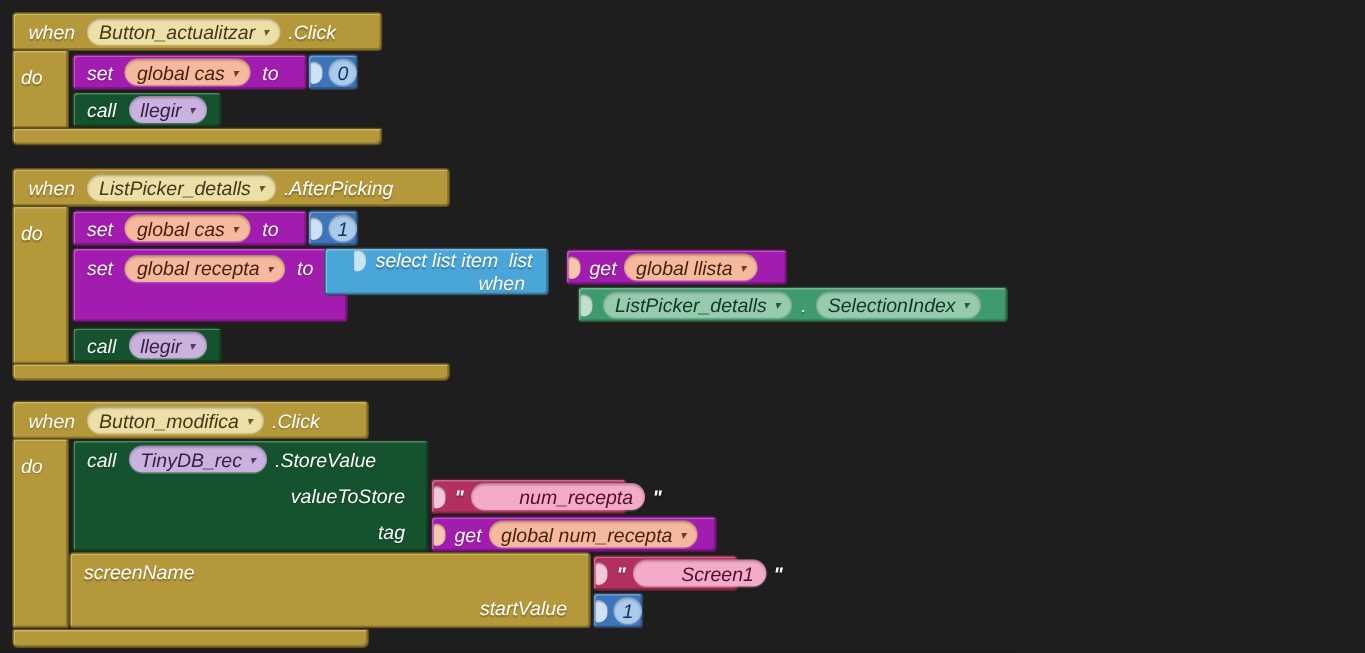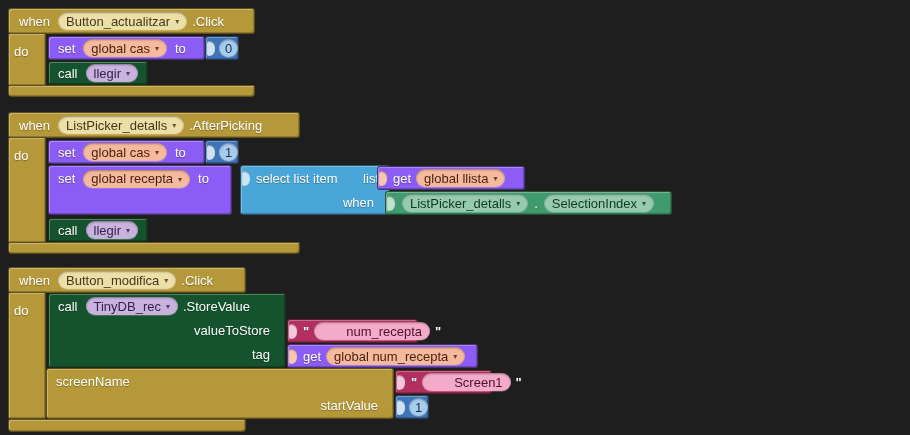--- a/index.html
+++ b/index.html
@@ -1,29 +1,30 @@
 <!DOCTYPE html>
 <html><head>
 <meta charset="utf-8">
 <style>
   html,body{margin:0;padding:0;background:#191919;}
   #canvas{
     position:relative;width:910px;height:435px;overflow:hidden;
     background:#1e1e1e;
     font-family:"Liberation Sans",sans-serif;
+    font-style:italic;
   }
   .blk{
     position:absolute;box-sizing:border-box;display:flex;align-items:center;
     color:#fff;font-size:13px;line-height:1;white-space:nowrap;
     border:1px solid rgba(25,18,2,.55);border-radius:3px;
     box-shadow:inset 1px 1px 0 rgba(255,255,255,.28), inset -1px -1px 0 rgba(0,0,0,.22);
     text-shadow:0 1px 1px rgba(0,0,0,.3);
   }
   .gold{background:#b5983a;}
-  .orange{background:#8b5cf6;}
+  .orange{background:#a21caf;}
   .purple{background:#14532d;}
   .blue{background:#3e74b9;}
   .cyan{background:#4aa6d8;}
   .green{background:#3f9a6d;}
   .magenta{background:#b13060;}
   .bar{border-radius:2px 2px 4px 4px;}
   .kw{padding:0 5px;}
   .kw-tight{padding:0 2px;}
   .pill{
     display:inline-flex;align-items:center;border-radius:10px;height:18px;
@@ -124,21 +125,21 @@
     <div class="row">
       <span class="kw" style="padding-left:9px">set</span>
       <span class="pill pill-orange">
         <span>global recepta</span>
         <span class="arrow">▾</span>
       </span>
       <span class="kw">to</span>
     </div>
   </div>
 
-  <div class="blk cyan col" style="left:240px;top:165px;width:150px;height:50px;">
+  <div class="blk cyan col" style="left:216px;top:165px;width:150px;height:32px;align-items:flex-end;">
     <div class="row">
       <span class="plug plug-cyan"></span>
       <span class="kw kw-tight">select list item</span>
       <span class="kw" style="margin-left:auto;padding-right:10px">list</span>
     </div>
     <div class="row row-end">
       <span class="kw">when</span>
     </div>
   </div>
 

